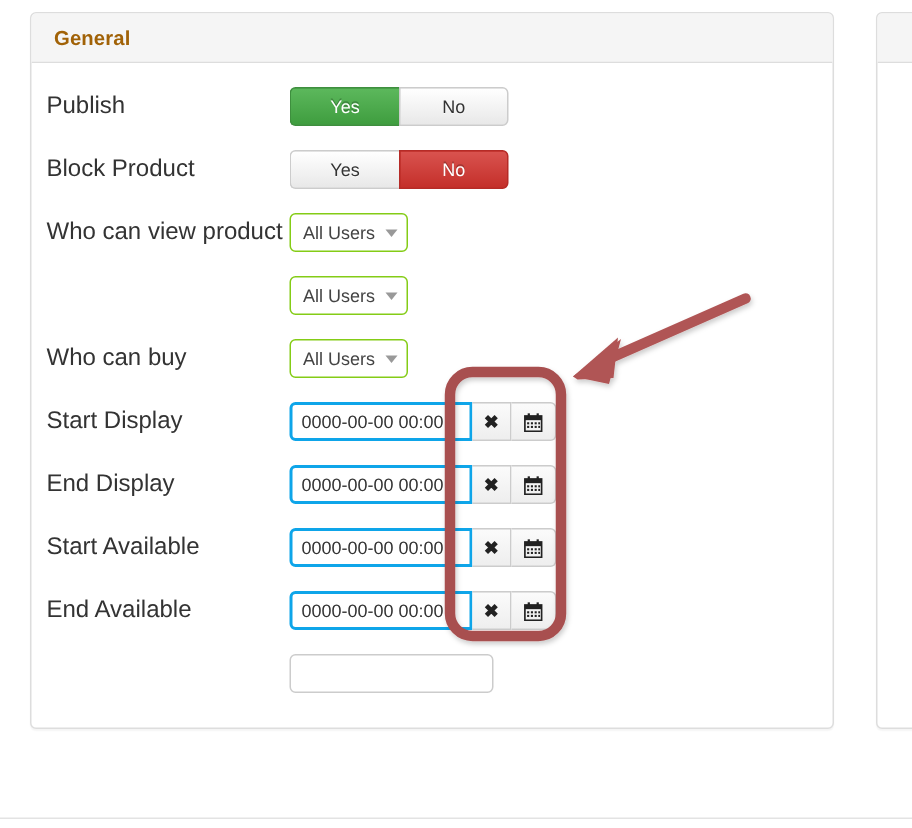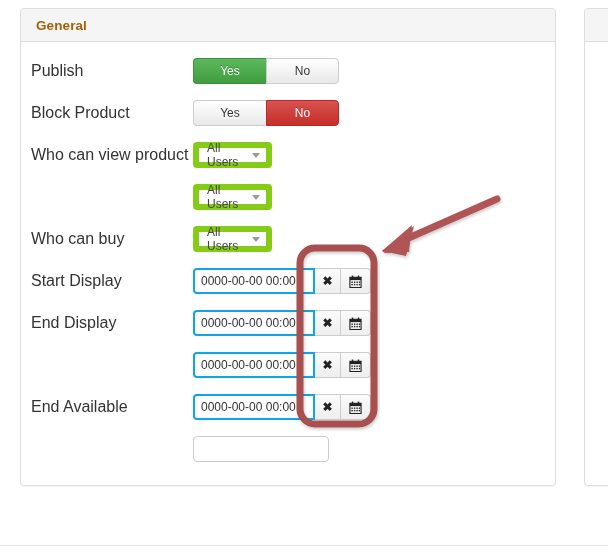--- a/index.html
+++ b/index.html
@@ -128,21 +128,21 @@
     border-color: #b52b27;
     color: #ffffff;
     text-shadow: 0 -1px 0 rgba(0,0,0,.25);
   }
 
   
   .select-box {
     width: 79px;
     height: 26px;
     box-sizing: border-box;
-    border: 6px solid #84cc16;
+    border: 1px solid #84cc16;
     border-radius: 4px;
     background: #ffffff;
     display: flex;
     align-items: center;
     justify-content: space-between;
     padding: 0 6px 0 8px;
     font-size: 12px;
     color: #444444;
     cursor: pointer;
   }
@@ -335,20 +335,21 @@
                   <rect x="8.0" y="9.6" width="1.5" height="1.5"></rect>
                   <rect x="10.6" y="9.6" width="1.3" height="1.5"></rect>
                 </g>
               </svg>
             </div>
           </div>
         </div>
       </div>
 
       <div class="form-row" style="top:308px;">
+        <div class="row-label">Start Available</div>
         <div class="row-control">
           <div class="input-group">
             <input class="text-input date-input" type="text" value="0000-00-00 00:00" style="">
             <div class="addon-btn addon-clear">
               <span class="x-glyph">✖</span>
             </div>
             <div class="addon-btn addon-cal">
               <svg width="13" height="13" viewBox="0 0 14 14">
                 <rect x="1" y="2.5" width="12" height="11" fill="none" stroke="#222" stroke-width="1.2"></rect>
                 <rect x="1" y="2.5" width="12" height="3" fill="#222"></rect>

